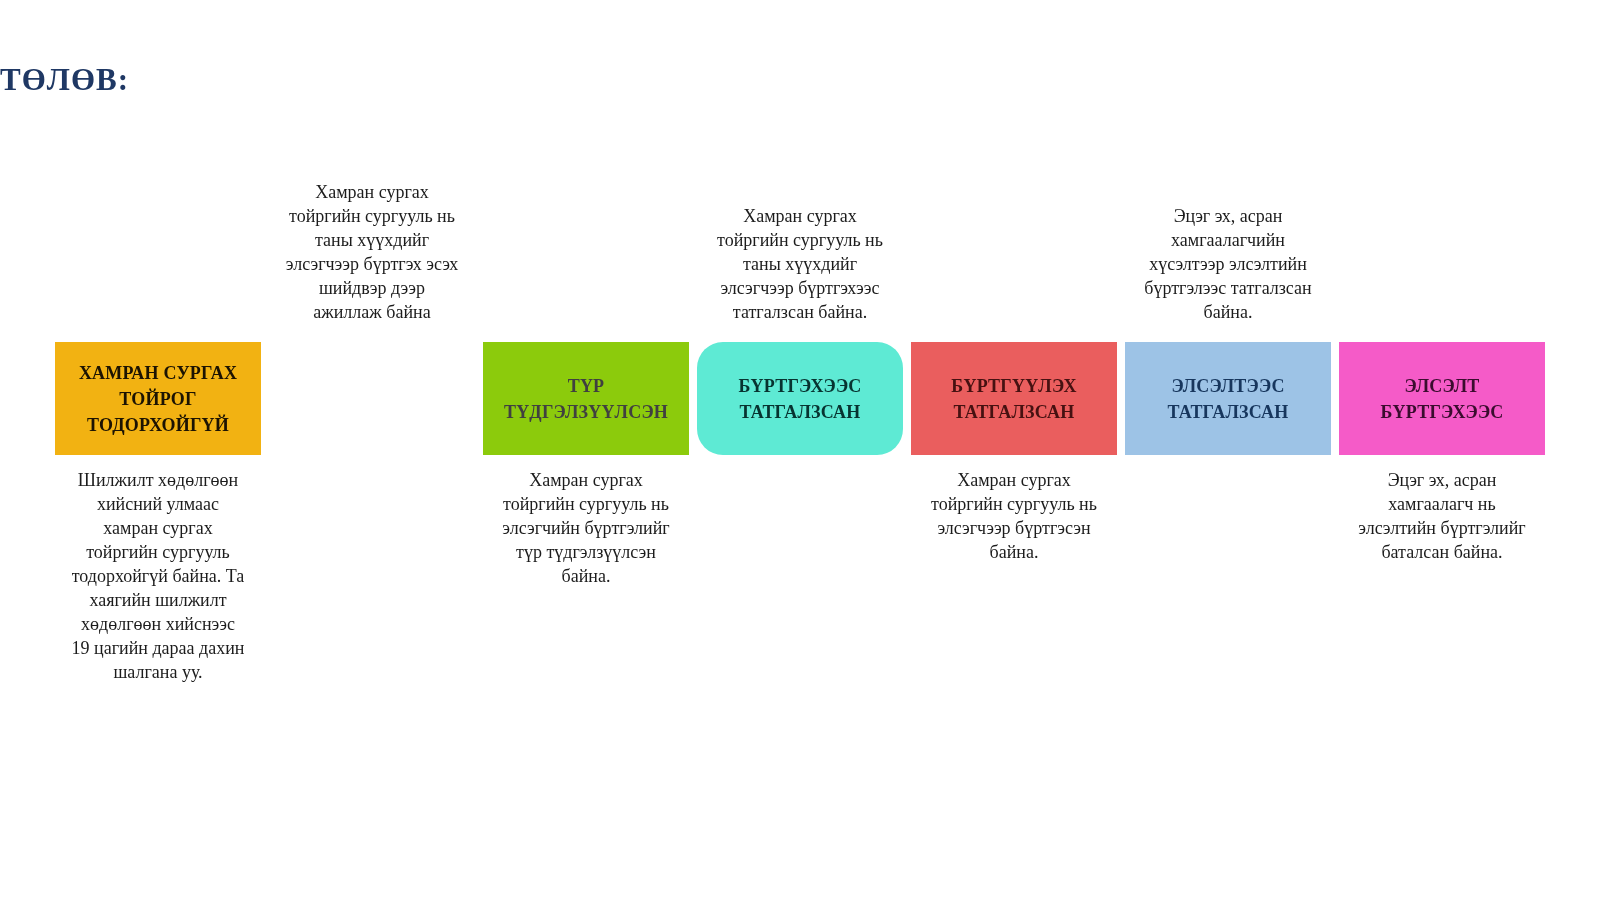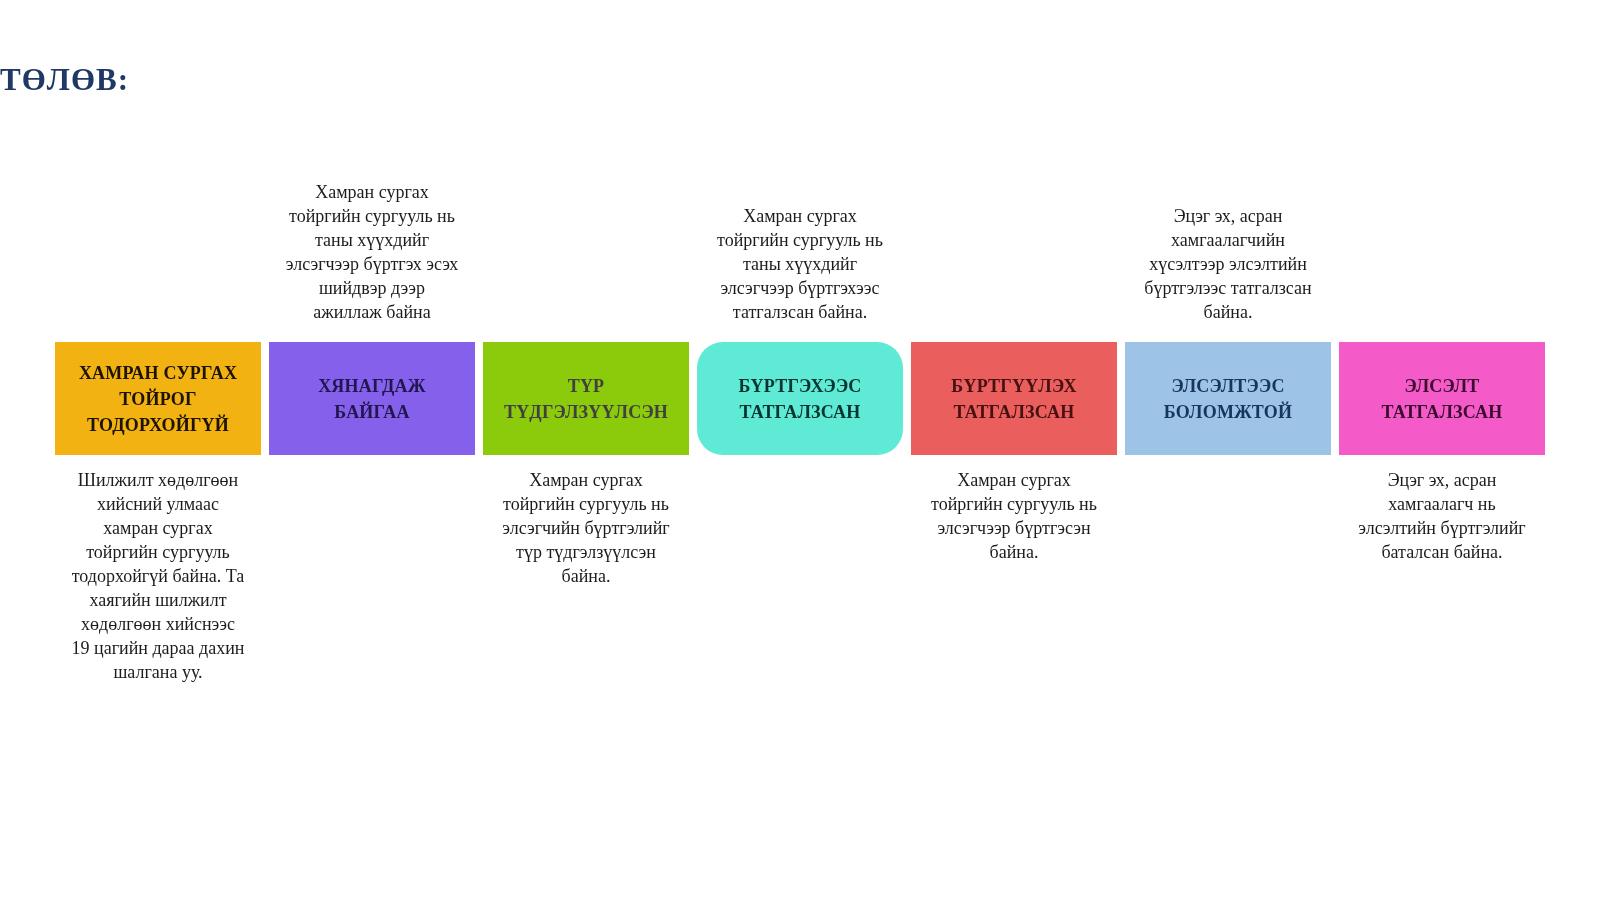--- a/index.html
+++ b/index.html
@@ -84,24 +84,20 @@
 шалгана уу.</div>
     </div>
 
     <div class="col">
       <div class="note note-above">Хамран сургах
 тойргийн сургууль нь
 таны хүүхдийг
 элсэгчээр бүртгэх эсэх
 шийдвэр дээр
 ажиллаж байна</div>
-      <div class="box" style="background-color: rgb(133, 97, 235);">
-        <span class="label" style="color: rgb(34, 22, 80);">ХЯНАГДАЖ
-БАЙГАА</span>
-      </div>
       <div class="note note-below"></div>
     </div>
 
     <div class="col">
       <div class="note note-above"></div>
       <div class="box" style="background-color: rgb(140, 203, 12);">
         <span class="label" style="color: #404040;">ТҮР
 ТҮДГЭЛЗҮҮЛСЭН</span>
       </div>
       <div class="note note-below">Хамран сургах
@@ -137,30 +133,30 @@
     </div>
 
     <div class="col">
       <div class="note note-above">Эцэг эх, асран
 хамгаалагчийн
 хүсэлтээр элсэлтийн
 бүртгэлээс татгалзсан
 байна.</div>
       <div class="box" style="background-color: rgb(157, 195, 230);">
         <span class="label" style="color: rgb(23, 54, 93);">ЭЛСЭЛТЭЭС
-БОЛОМЖТОЙ</span>
+ТАТГАЛЗСАН</span>
       </div>
       <div class="note note-below"></div>
     </div>
 
     <div class="col">
       <div class="note note-above"></div>
       <div class="box" style="background-color: rgb(245, 91, 200);">
         <span class="label" style="color: rgb(58, 12, 46);">ЭЛСЭЛТ
-ТАТГАЛЗСАН</span>
+БҮРТГЭХЭЭС</span>
       </div>
       <div class="note note-below">Эцэг эх, асран
 хамгаалагч нь
 элсэлтийн бүртгэлийг
 баталсан байна.</div>
     </div>
 
   </div>
 </div>
 

